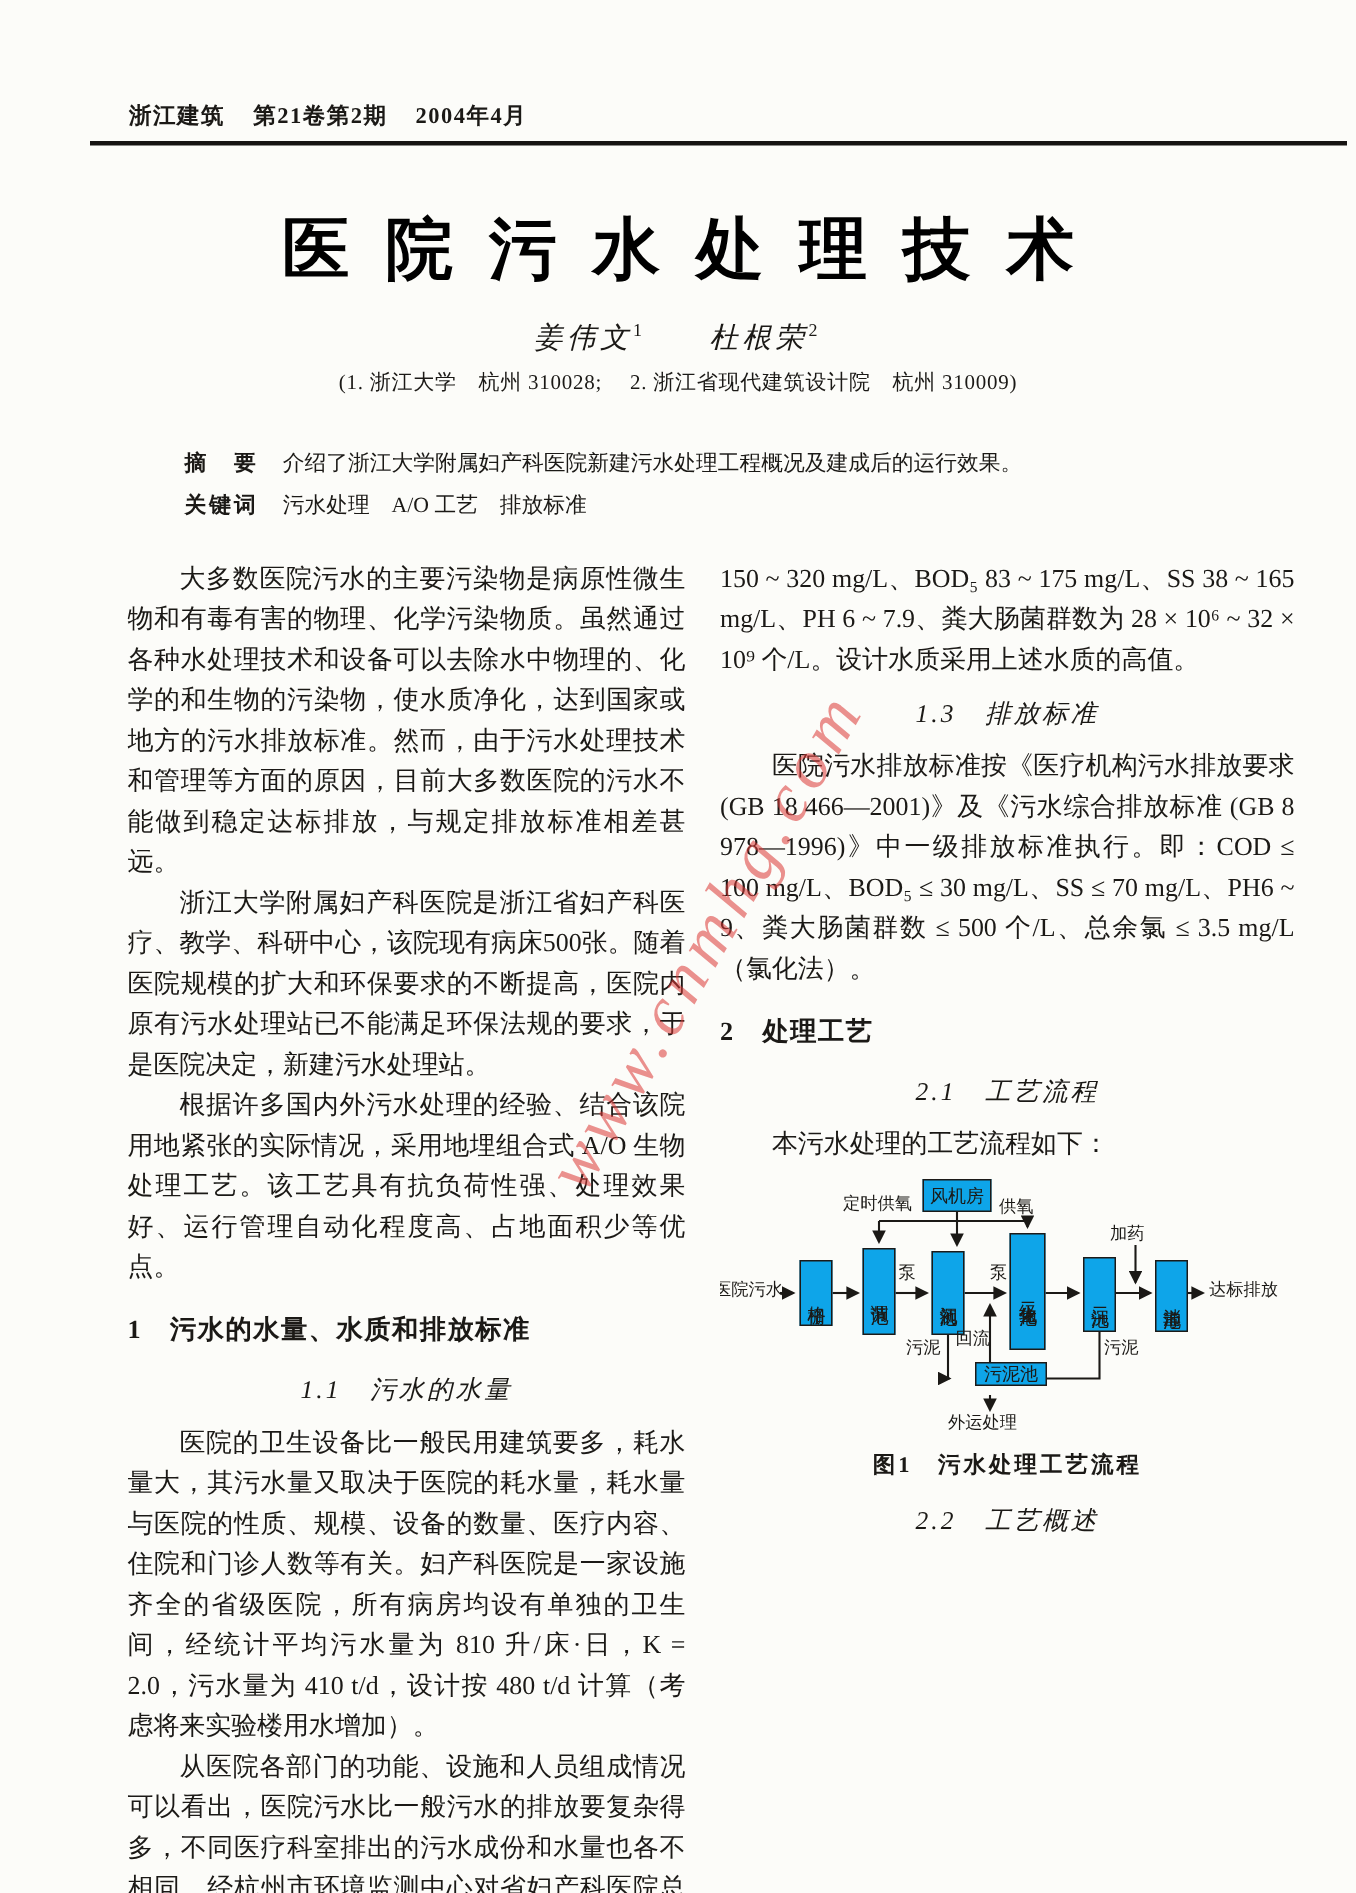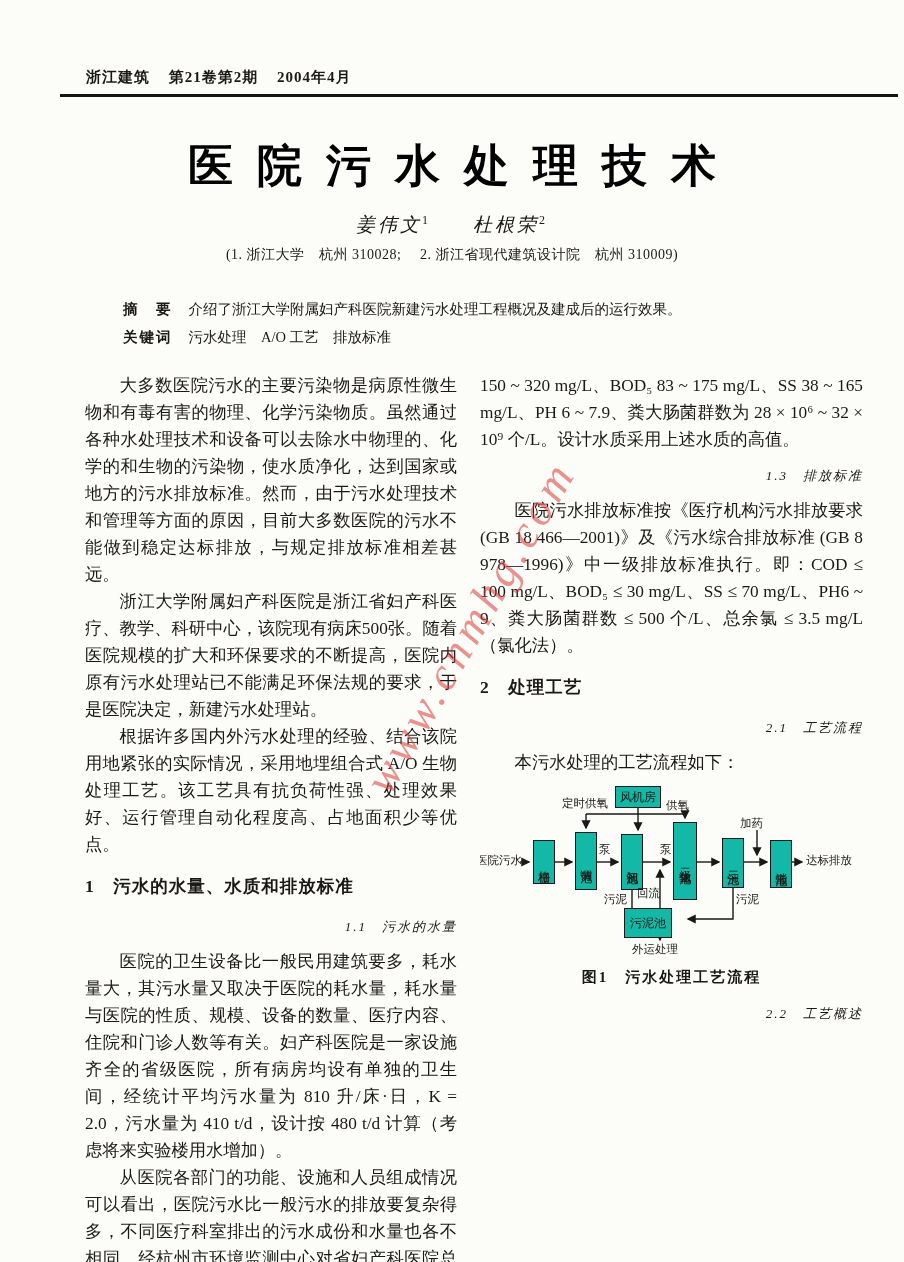--- a/index.html
+++ b/index.html
@@ -30,26 +30,26 @@
   .abstract{top:299px;}
   .keywords{top:327px;}
   .lbl{font-weight:bold;margin-right:16px;letter-spacing:2px;}
   
   .col{position:absolute;top:372px;font-size:17.3px;line-height:27px;text-align:justify;overflow:hidden;}
   .col-left{left:85px;width:372px;height:892px;}
   .col-right{left:480px;width:383px;height:892px;}
   .col p{margin:0;}
   .col p.ind{text-indent:2em;}
   .col .h1{font-weight:bold;font-size:17.5px;margin:15px 0 13px;letter-spacing:1px;text-align:left;}
-  .col .h2{font-style:italic;font-size:13px;margin:9px 0 8px;letter-spacing:2px;text-align:right;}
+  .col .h2{font-style:italic;font-size:17px;margin:9px 0 8px;letter-spacing:2px;text-align:center;}
   
   .diagram{position:relative;width:408px;height:176px;margin:8px 0 2px -4px;
     font-family:"Liberation Serif","DejaVu Serif",serif;}
   .diagram svg{position:absolute;left:0;top:0;}
-  .dbox{position:absolute;border:1.6px solid #1c1a18;background:#14b8a6;
+  .dbox{position:absolute;border:1.6px solid #1c1a18;background:#0ea5e9;
     display:flex;align-items:center;justify-content:center;
     font-size:12px;line-height:1.05;box-sizing:border-box;}
   .vtext{writing-mode:vertical-rl;text-orientation:upright;letter-spacing:1px;}
   .dlabel{position:absolute;font-size:11.5px;white-space:nowrap;line-height:1;}
   .fig-caption{font-weight:bold;font-size:15px;text-align:center;margin:4px 0 2px;letter-spacing:2px;}
   
   .watermark{position:absolute;font-size:46px;font-style:italic;letter-spacing:5px;
     color:rgba(218,54,52,0.55);transform:rotate(-60deg);white-space:nowrap;pointer-events:none;}
   .wm1{left:250px;top:600px;width:440px;text-align:center;}
 </style>
@@ -123,21 +123,21 @@
         </g>
       </svg>
 
       <div class="dbox" style="left:139px;top:2px;width:46px;height:22px;">风机房</div>
       <div class="dbox vtext" style="left:57px;top:56px;width:22px;height:44px;">格栅</div>
       <div class="dbox vtext" style="left:99px;top:48px;width:22px;height:58px;">调节池</div>
       <div class="dbox vtext" style="left:145px;top:50px;width:22px;height:56px;">初沉池</div>
       <div class="dbox vtext" style="left:197px;top:38px;width:24px;height:78px;">二级生化池</div>
       <div class="dbox vtext" style="left:246px;top:54px;width:22px;height:50px;">二沉池</div>
       <div class="dbox vtext" style="left:294px;top:56px;width:22px;height:48px;">消毒池</div>
-      <div class="dbox" style="left:148px;top:124px;width:48px;height:30px;">污泥池</div>
+      <div class="dbox" style="left:174px;top:124px;width:48px;height:16px;">污泥池</div>
 
       <div class="dlabel" style="left:0px;top:71px;">医院污水</div>
       <div class="dlabel" style="left:86px;top:14px;">定时供氧</div>
       <div class="dlabel" style="left:190px;top:16px;">供氧</div>
       <div class="dlabel" style="left:123px;top:60px;">泵</div>
       <div class="dlabel" style="left:184px;top:60px;">泵</div>
       <div class="dlabel" style="left:264px;top:34px;">加药</div>
       <div class="dlabel" style="left:330px;top:71px;">达标排放</div>
       <div class="dlabel" style="left:128px;top:110px;">污泥</div>
       <div class="dlabel" style="left:260px;top:110px;">污泥</div>

